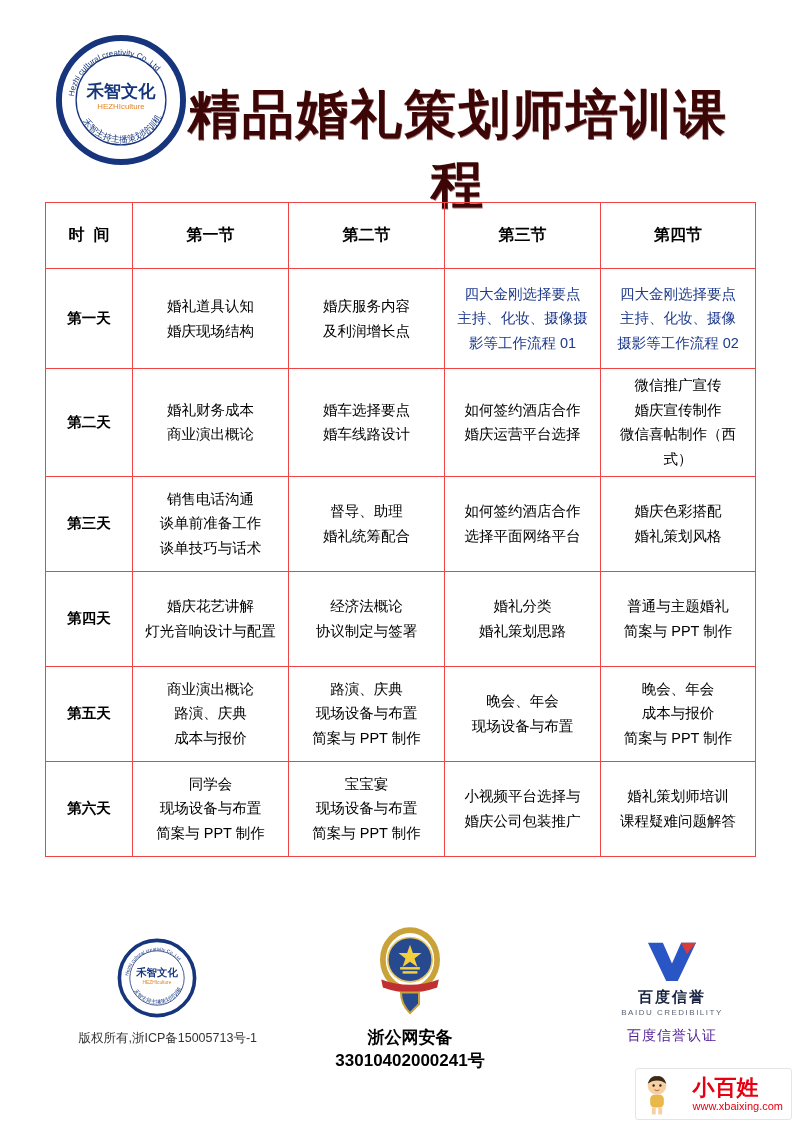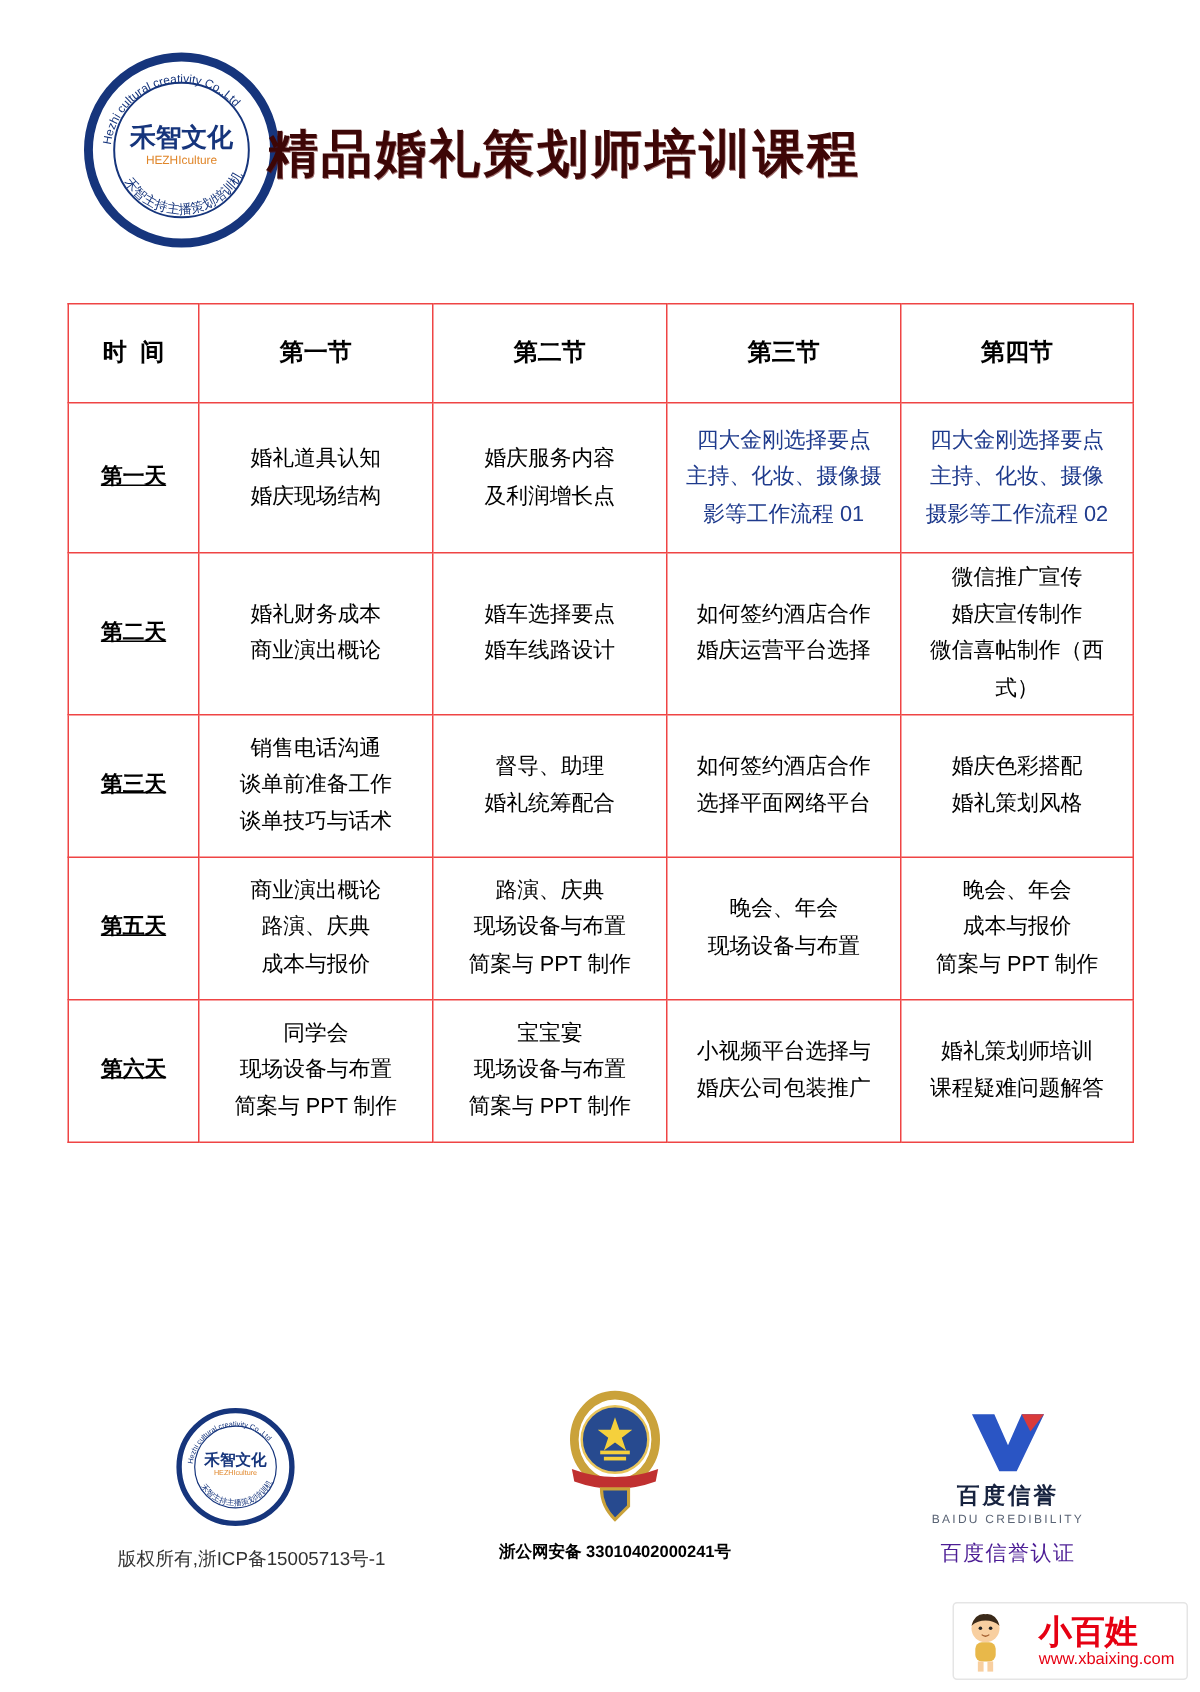--- a/index.html
+++ b/index.html
@@ -6,52 +6,52 @@
   html,body { background:#ffffff; }
   body {
     width:800px; height:1128px; position:relative; overflow:hidden;
     font-family:"Liberation Sans", sans-serif; color:#000;
   }
 
   
   .header-logo { position:absolute; left:55px; top:34px; width:132px; height:132px; }
   .page-title {
     position:absolute; left:178px; top:80px; width:560px;
-    font-size:34px; font-weight:900; letter-spacing:2px;
+    text-align:center; font-size:52px; font-weight:900; letter-spacing:2px;
     color:#3d0606; font-family:"Liberation Serif", serif;
     text-shadow:0.5px 0.5px 0 rgba(90,10,10,.6);
   }
 
   
   table.course {
     position:absolute; left:45px; top:202px; width:710px;
     border-collapse:collapse; table-layout:fixed;
   }
   table.course th, table.course td {
     border:1px solid #ef4444; text-align:center; vertical-align:middle;
     padding:4px 6px;
   }
   table.course thead th {
     height:66px; font-size:16px; font-weight:bold; white-space:pre-wrap;
   }
   table.course tbody td {
     height:95px; font-size:14.5px; line-height:1.7; white-space:pre-line;
   }
   table.course tbody tr.r1 td { height:100px; }
-  td.time { font-weight:bold; font-size:15px;text-decoration:underline; }
+  td.time { font-weight:bold; font-size:15px; }
   td.blue { color:#1e3a8c; }
 
   
   .footer-left  { position:absolute; left:57px;  top:938px; width:200px; text-align:center; }
   .footer-left svg { width:80px; height:80px; }
   .copyright { margin-top:8px; font-size:12.5px; color:#333;text-align:right; }
 
   .footer-center { position:absolute; left:300px; top:926px; width:220px; text-align:center; }
   .footer-center svg { width:74px; height:92px; }
-  .police-text { margin-top:4px; font-size:11px; font-weight:bold; color:#000; }
+  .police-text { margin-top:4px; font-size:17px; font-weight:bold; color:#000; }
 
   .footer-right { position:absolute; left:584px; top:936px; width:176px; text-align:center; }
   .footer-right svg.vmark { width:58px; height:50px; display:block; margin:0 auto 2px; }
   .baidu-name { font-size:15px; font-weight:bold; color:#17233f; letter-spacing:2px; }
   .baidu-sub  { font-size:8px; letter-spacing:1.5px; color:#5a6475; margin-top:1px; }
   .baidu-cert { margin-top:10px; font-size:14px; color:#4c1d95; letter-spacing:1px; }
 
   
   .watermark {
     position:absolute; right:8px; bottom:8px;
@@ -135,20 +135,31 @@
 谈单前准备工作
 谈单技巧与话术</td>
       <td>督导、助理
 婚礼统筹配合</td>
       <td>如何签约酒店合作
 选择平面网络平台</td>
       <td>婚庆色彩搭配
 婚礼策划风格</td>
     </tr>
     <tr>
+      <td class="time">第四天</td>
+      <td>婚庆花艺讲解
+灯光音响设计与配置</td>
+      <td>经济法概论
+协议制定与签署</td>
+      <td>婚礼分类
+婚礼策划思路</td>
+      <td>普通与主题婚礼
+简案与 PPT 制作</td>
+    </tr>
+    <tr>
       <td class="time">第五天</td>
       <td>商业演出概论
 路演、庆典
 成本与报价</td>
       <td>路演、庆典
 现场设备与布置
 简案与 PPT 制作</td>
       <td>晚会、年会
 现场设备与布置</td>
       <td>晚会、年会

